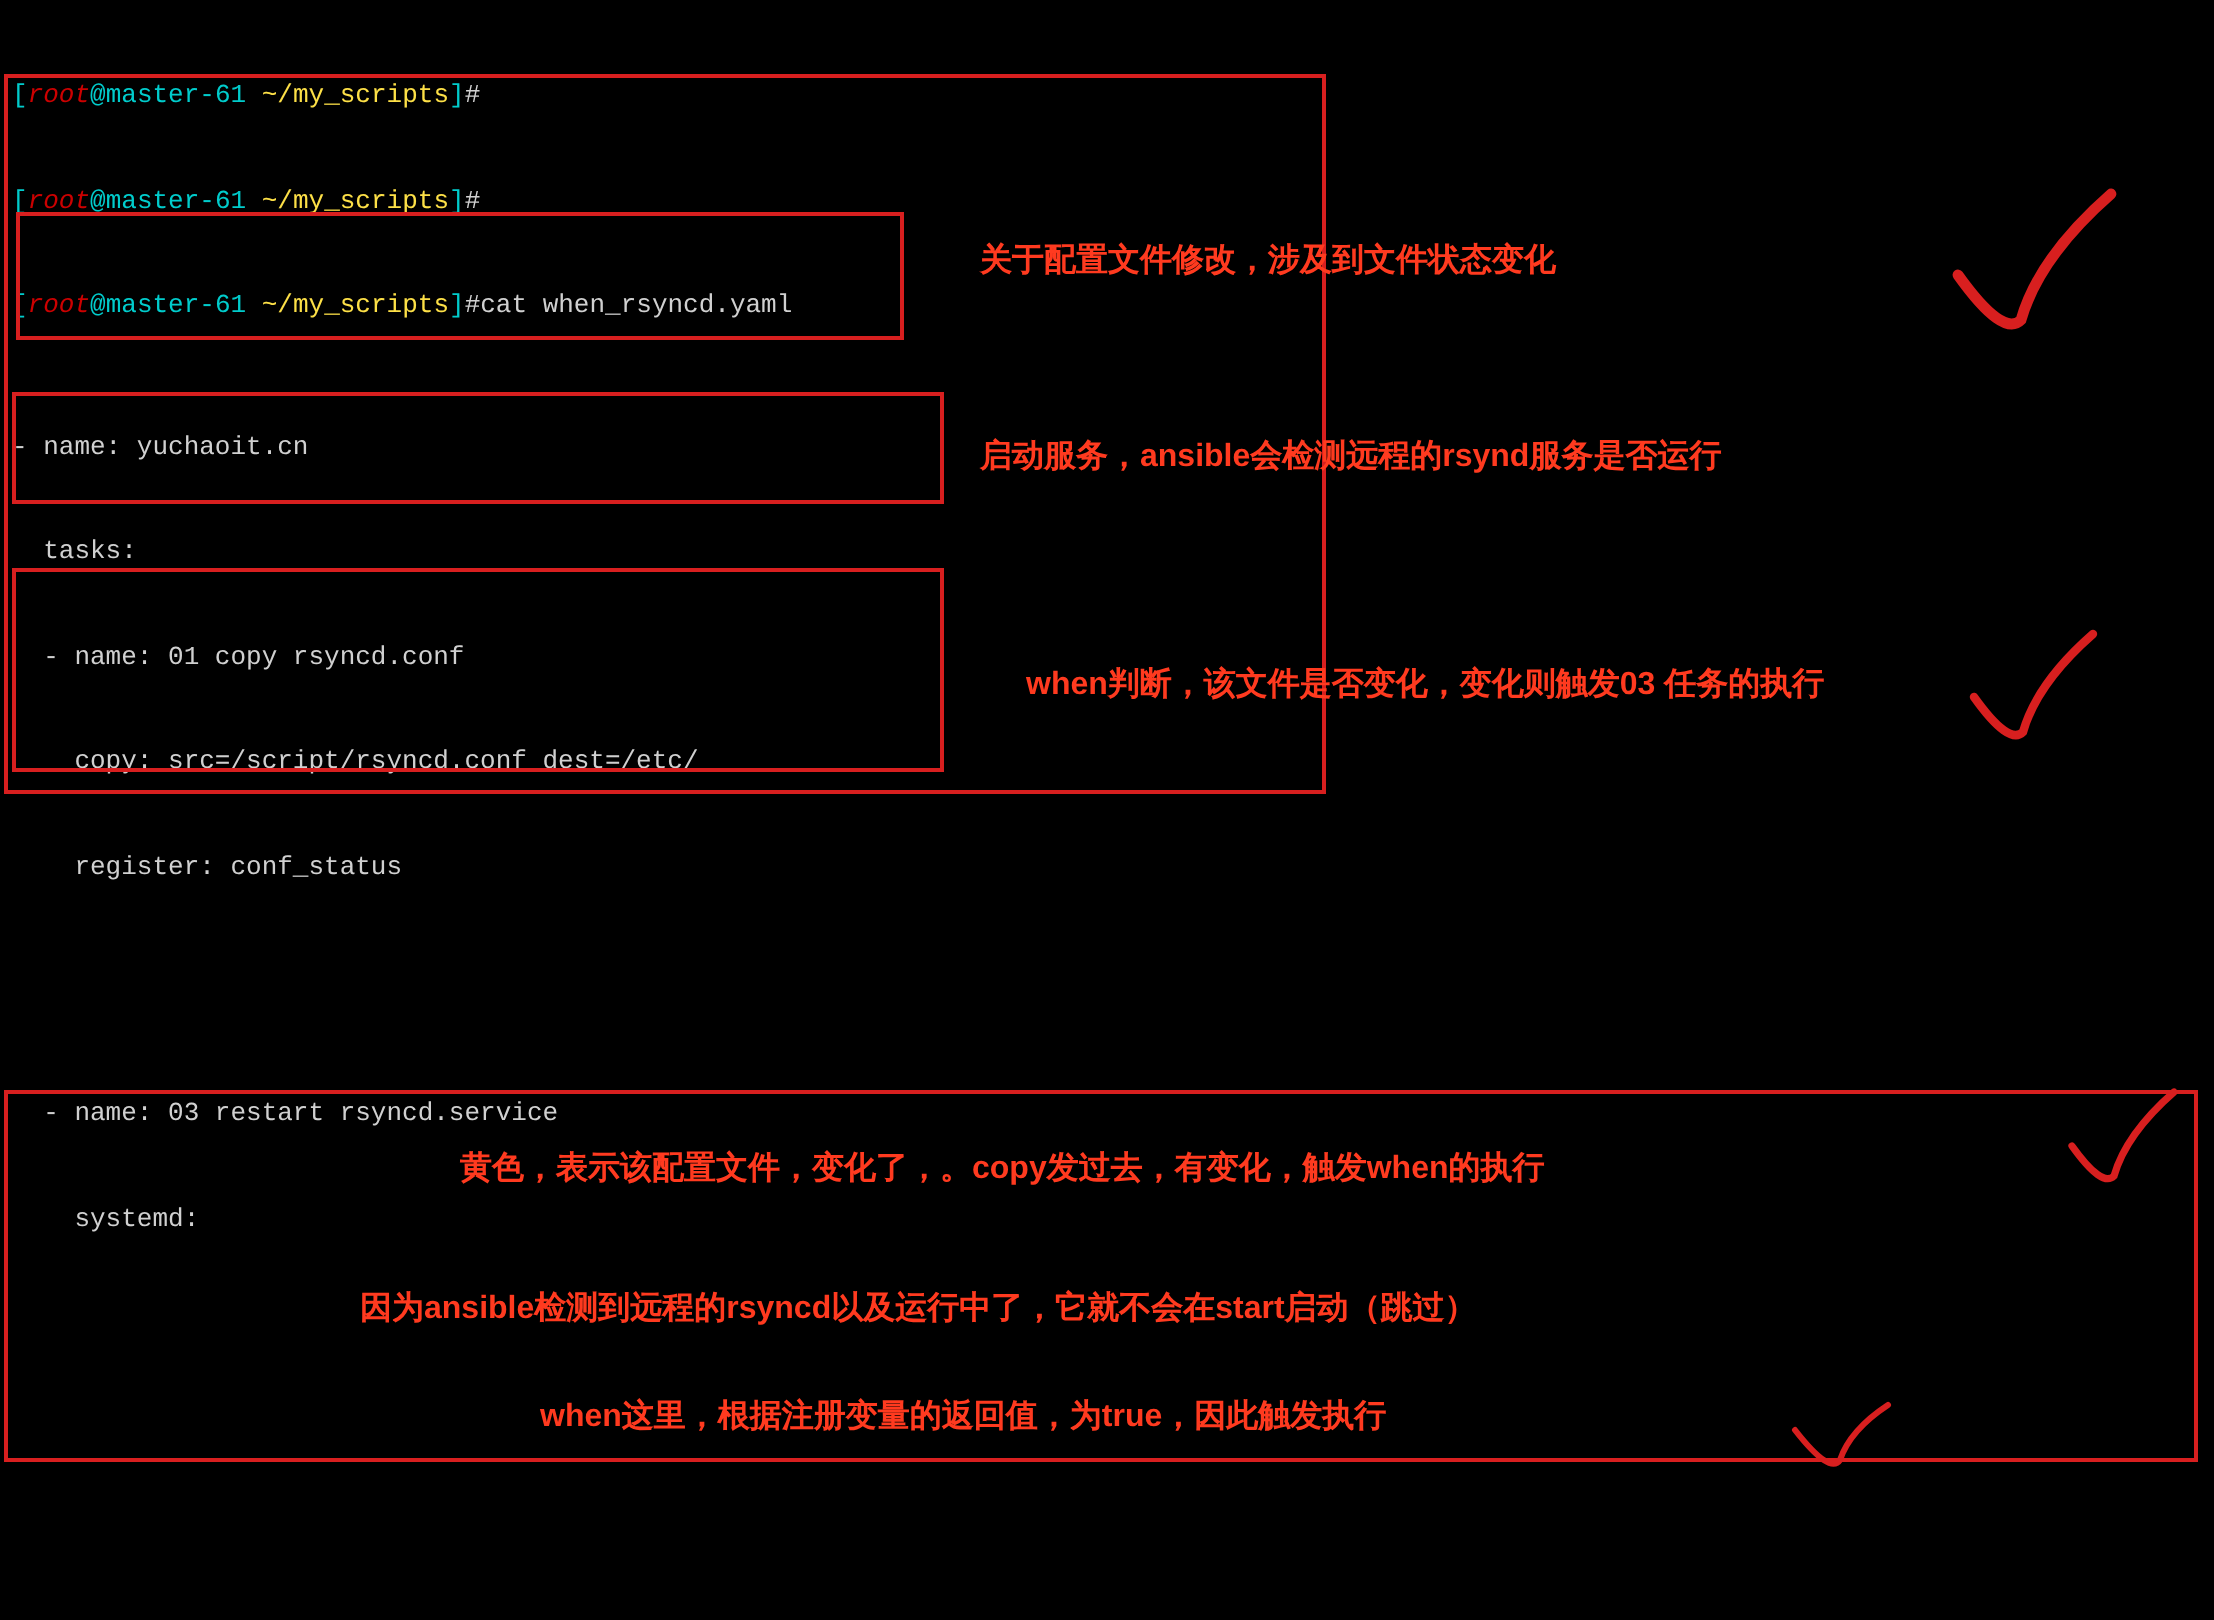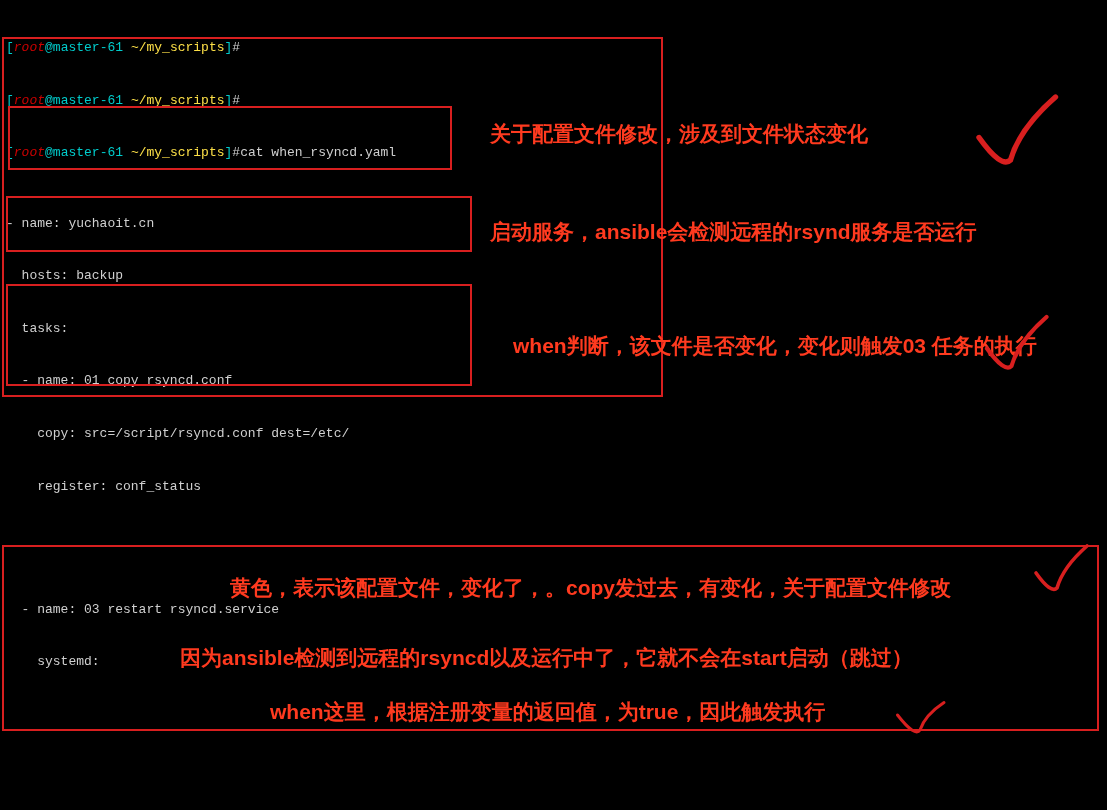--- a/index.html
+++ b/index.html
@@ -12,36 +12,35 @@
     padding: 4px 6px;
     width: 1107px;
     box-sizing: border-box;
     position: relative;
   }
   .term { white-space: pre; }
   .cyan { color: #00cccc; }
   .white { color: #d0d0d0; }
   .yellow { color: #fde047; }
   .red { color: #cc0000; font-style: italic; }
-  .br-red { color: #ff3a1f; font-weight: bold; font-family: "Microsoft YaHei", "SimHei", sans-serif; font-size: 21px; }
+  .br-red { color: #ff3a1f; font-weight: bold; font-family: "Microsoft YaHei", "SimHei", sans-serif; font-size: 16px; }
   .annot { position: absolute; pointer-events:none; }
   .box { position:absolute; border:2px solid #d81f1f; pointer-events:none; }
   .check { position:absolute; pointer-events:none; }
   .check svg { width:100%; height:100%; }
 </style>
 </head>
 <body>
 
 <div class="term">
   <div><span class="cyan">[</span><span class="red">root</span><span class="cyan">@</span><span class="cyan">master-61</span><span class="white"> </span><span class="yellow">~/my_scripts</span><span class="cyan">]</span><span class="white">#</span><span class="white"></span></div>
   <div><span class="cyan">[</span><span class="red">root</span><span class="cyan">@</span><span class="cyan">master-61</span><span class="white"> </span><span class="yellow">~/my_scripts</span><span class="cyan">]</span><span class="white">#</span><span class="white"></span></div>
   <div><span class="cyan">[</span><span class="red">root</span><span class="cyan">@</span><span class="cyan">master-61</span><span class="white"> </span><span class="yellow">~/my_scripts</span><span class="cyan">]</span><span class="white">#</span><span class="white">cat when_rsyncd.yaml</span></div>
 
   <div class="white">- name: yuchaoit.cn</div>
-  <div class="white">  hosts: backup</div>
   <div class="white">  tasks:</div>
   <div class="white">  - name: 01 copy rsyncd.conf</div>
   <div class="white">    copy: src=/script/rsyncd.conf dest=/etc/</div>
   <div class="white">    register: conf_status</div>
   <div class="white"></div>
   <div class="white"></div>
   <div class="white">  - name: 03 restart rsyncd.service</div>
   <div class="white">    systemd:</div>
   
   
@@ -82,21 +81,21 @@
 
 <div class="box" style="left:2px; top:37px; width:657px; height:356px;"></div>
 <div class="box" style="left:8px; top:106px; width:440px; height:60px;"></div>
 <div class="box" style="left:6px; top:196px; width:462px; height:52px;"></div>
 <div class="box" style="left:6px; top:284px; width:462px; height:98px;"></div>
 <div class="box" style="left:2px; top:545px; width:1093px; height:182px;"></div>
 
 <div class="annot br-red" style="left:490px; top:120px;">关于配置文件修改，涉及到文件状态变化</div>
 <div class="annot br-red" style="left:490px; top:218px;">启动服务，ansible会检测远程的rsynd服务是否运行</div>
 <div class="annot br-red" style="left:477px; top:332px;margin-left:36px;">when判断，该文件是否变化，变化则触发03 任务的执行</div>
-<div class="annot br-red" style="left:230px; top:574px;">黄色，表示该配置文件，变化了，。copy发过去，有变化，关于配置文件修改</div>
+<div class="annot br-red" style="left:230px; top:574px;">黄色，表示该配置文件，变化了，。copy发过去，有变化，触发when的执行</div>
 <div class="annot br-red" style="left:180px; top:644px;">因为ansible检测到远程的rsyncd以及运行中了，它就不会在start启动（跳过）</div>
 <div class="annot br-red" style="left:270px; top:698px;">when这里，根据注册变量的返回值，为true，因此触发执行</div>
 
 <div class="check" style="left:970px; top:88px; width:90px; height:90px;">
   <svg viewBox="0 0 100 100">
       <path d="M10 55 Q35 90 45 80 Q55 45 95 10" stroke="#d81f1f" stroke-width="6" fill="none" stroke-linecap="round"></path>
     </svg>
 </div>
 <div class="check" style="left:970px; top:310px; width:90px; height:70px;">
   <svg viewBox="0 0 100 100">

